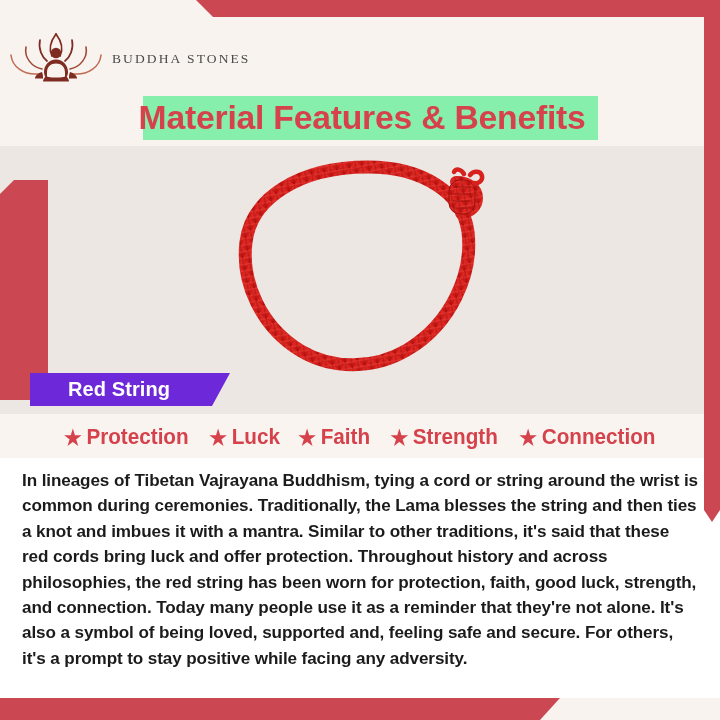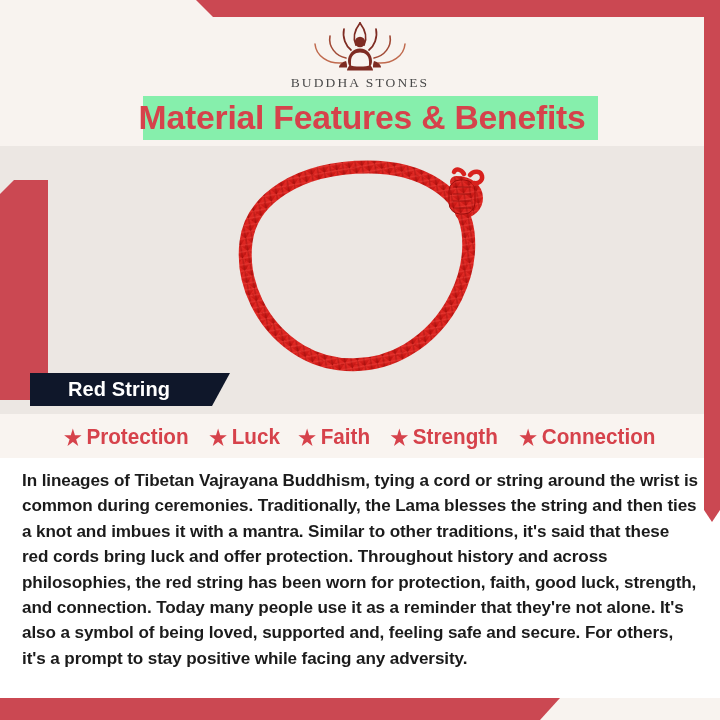--- a/index.html
+++ b/index.html
@@ -36,21 +36,21 @@
   }
   .bottom-band{
     position:absolute;left:0;top:698px;width:600px;height:22px;
     background:#cb4852;
     clip-path:polygon(0 0, 560px 0, 540px 22px, 0 22px);
   }
 
   
   .logo-wrap{
     position:absolute;left:0;top:20px;width:720px;height:76px;
-    display:flex;flex-direction:column;align-items:center;justify-content:flex-start;
+    display:flex;flex-direction:row;align-items:center;justify-content:flex-start;
   }
   .logo-mark{width:112px;height:54px;display:block;}
   .logo-text{
     font-family:"Liberation Serif", serif;
     font-size:13.5px;letter-spacing:2.1px;color:#4a4a4a;
     margin-top:1px;
   }
 
   
   .title-banner{
@@ -66,21 +66,21 @@
 
   
   .product{
     position:absolute;left:225px;top:158px;width:280px;height:215px;
   }
   .product svg{display:block;width:280px;height:215px;}
 
   
   .label-banner{
     position:absolute;left:30px;top:373px;width:200px;height:33px;
-    background:#0f172a;
+    background:#6d28d9;
     clip-path:polygon(0 0, 200px 0, 182px 33px, 0 33px);
     display:flex;align-items:center;
   }
   .label-text{
     color:#ffffff;font-size:20px;font-weight:bold;
     padding-left:38px;letter-spacing:0.1px;white-space:nowrap;
   }
 
   
   .features{

